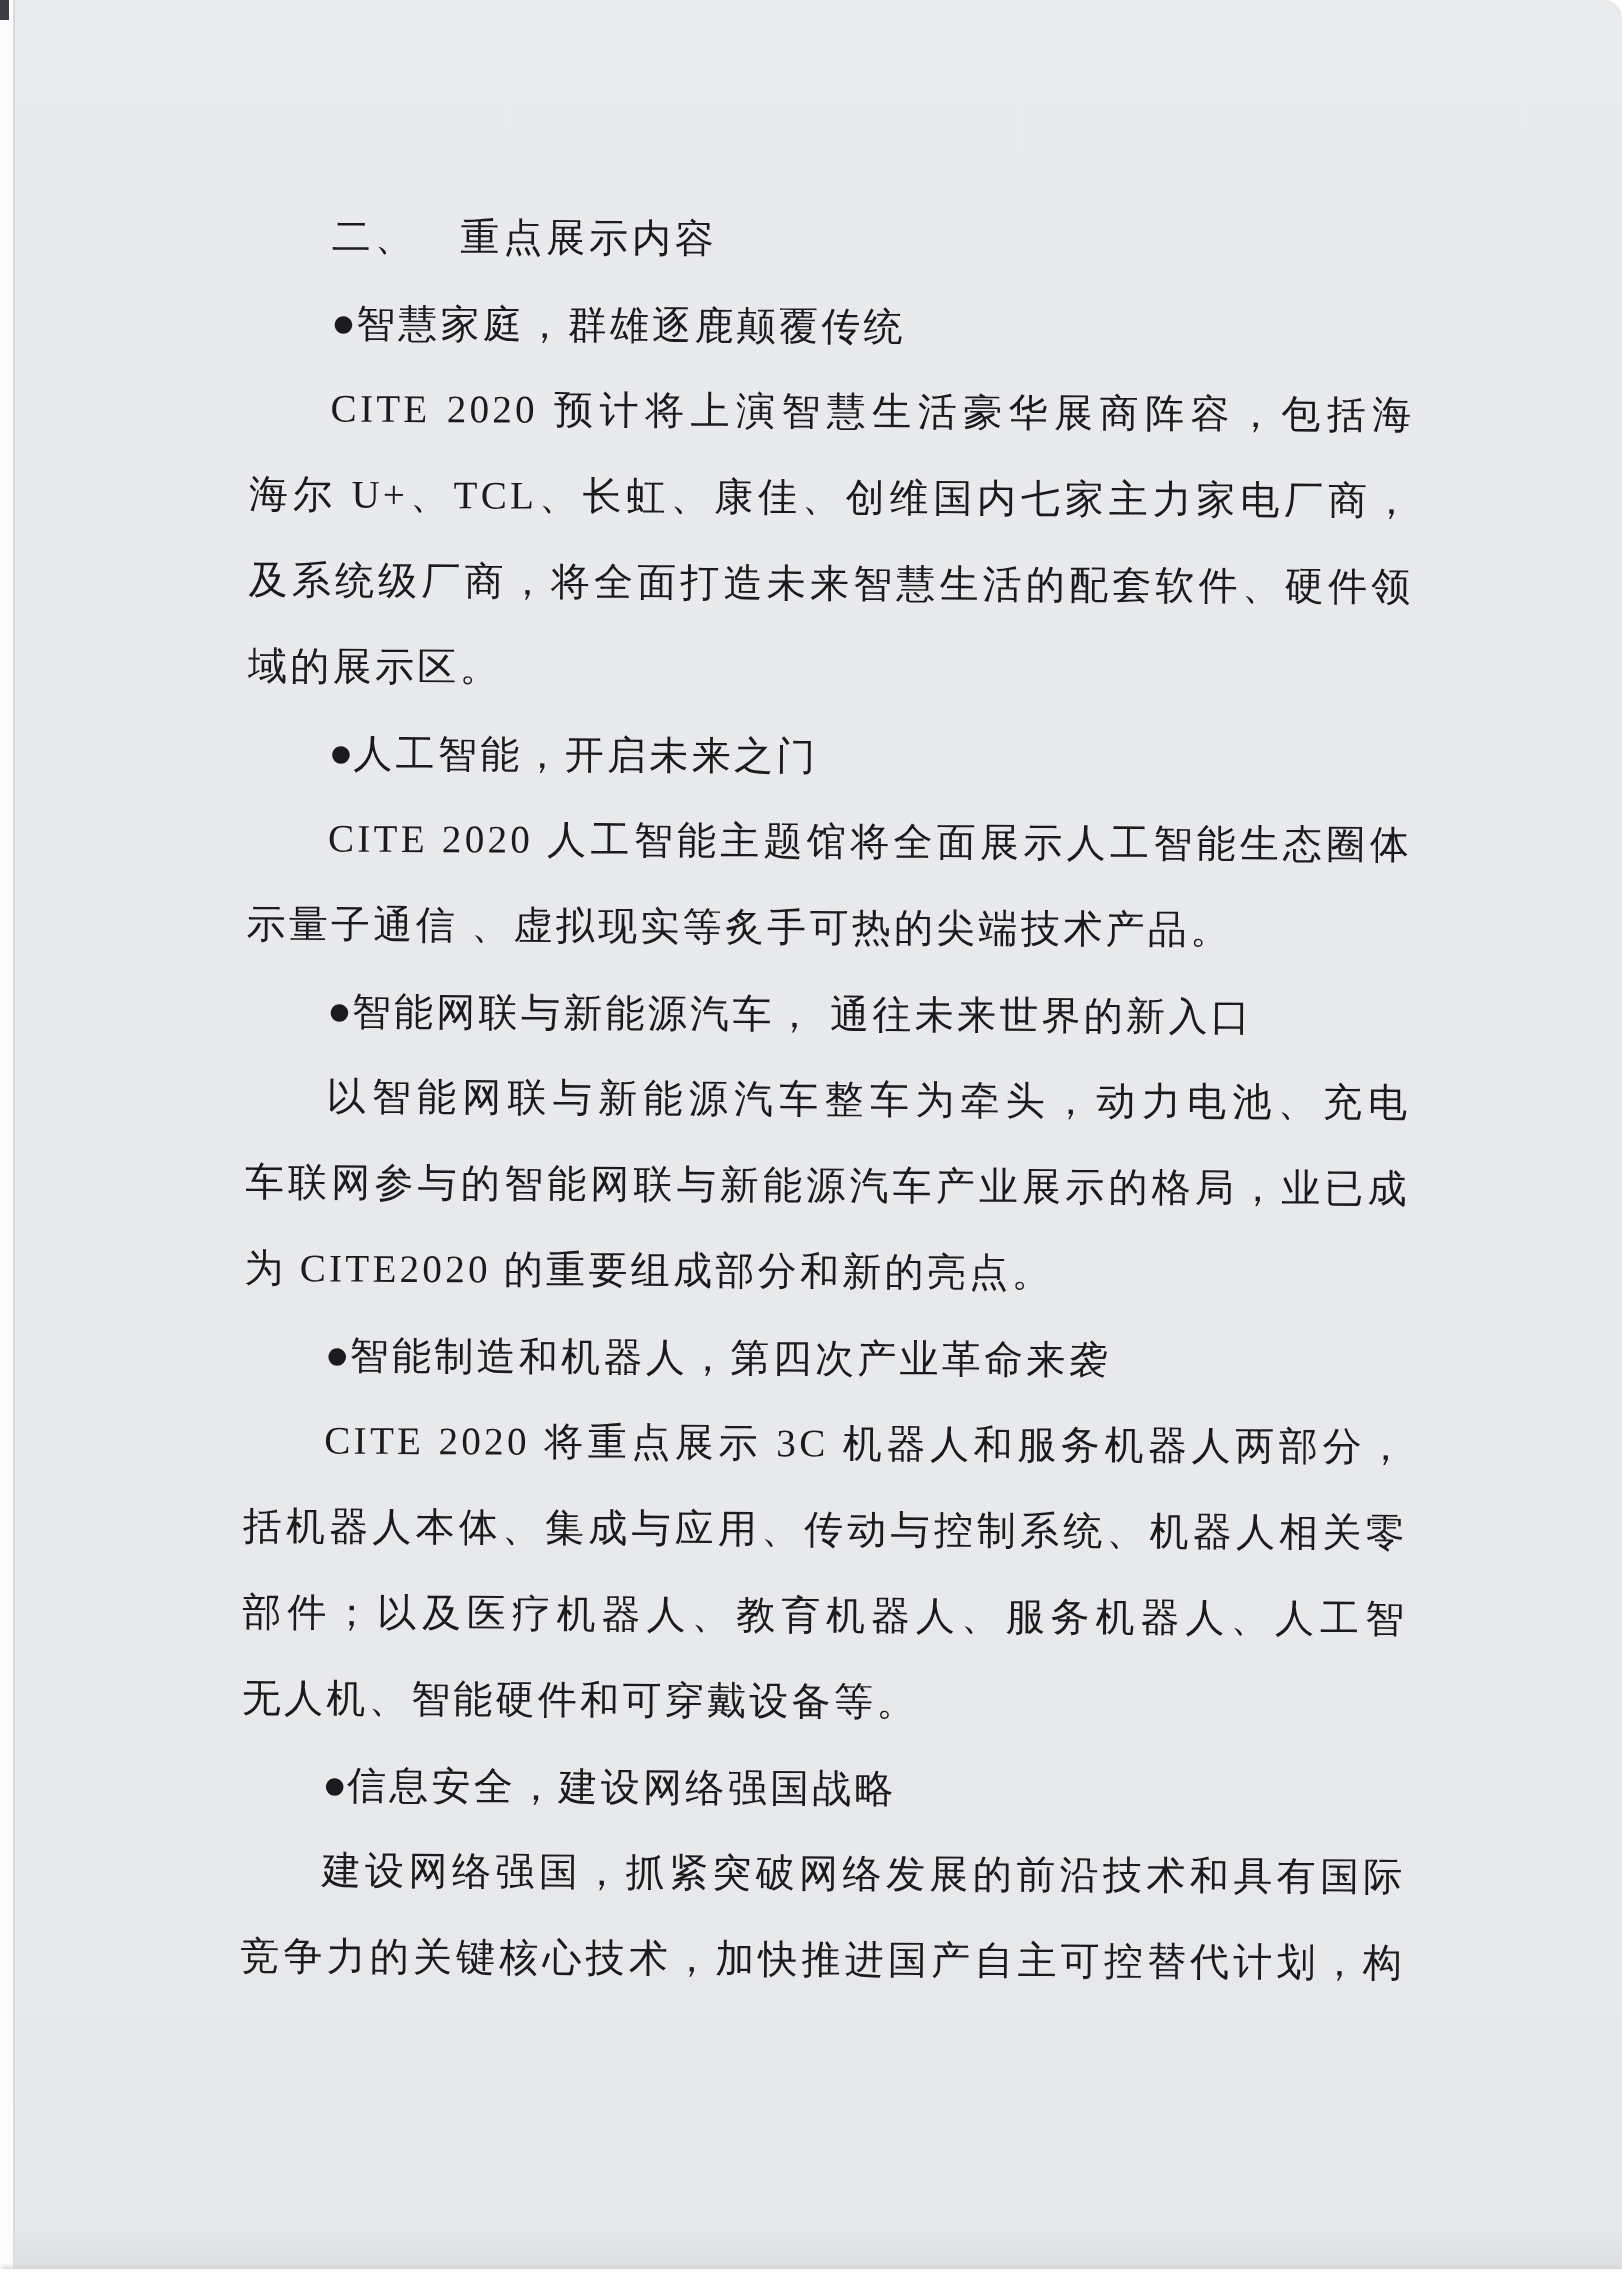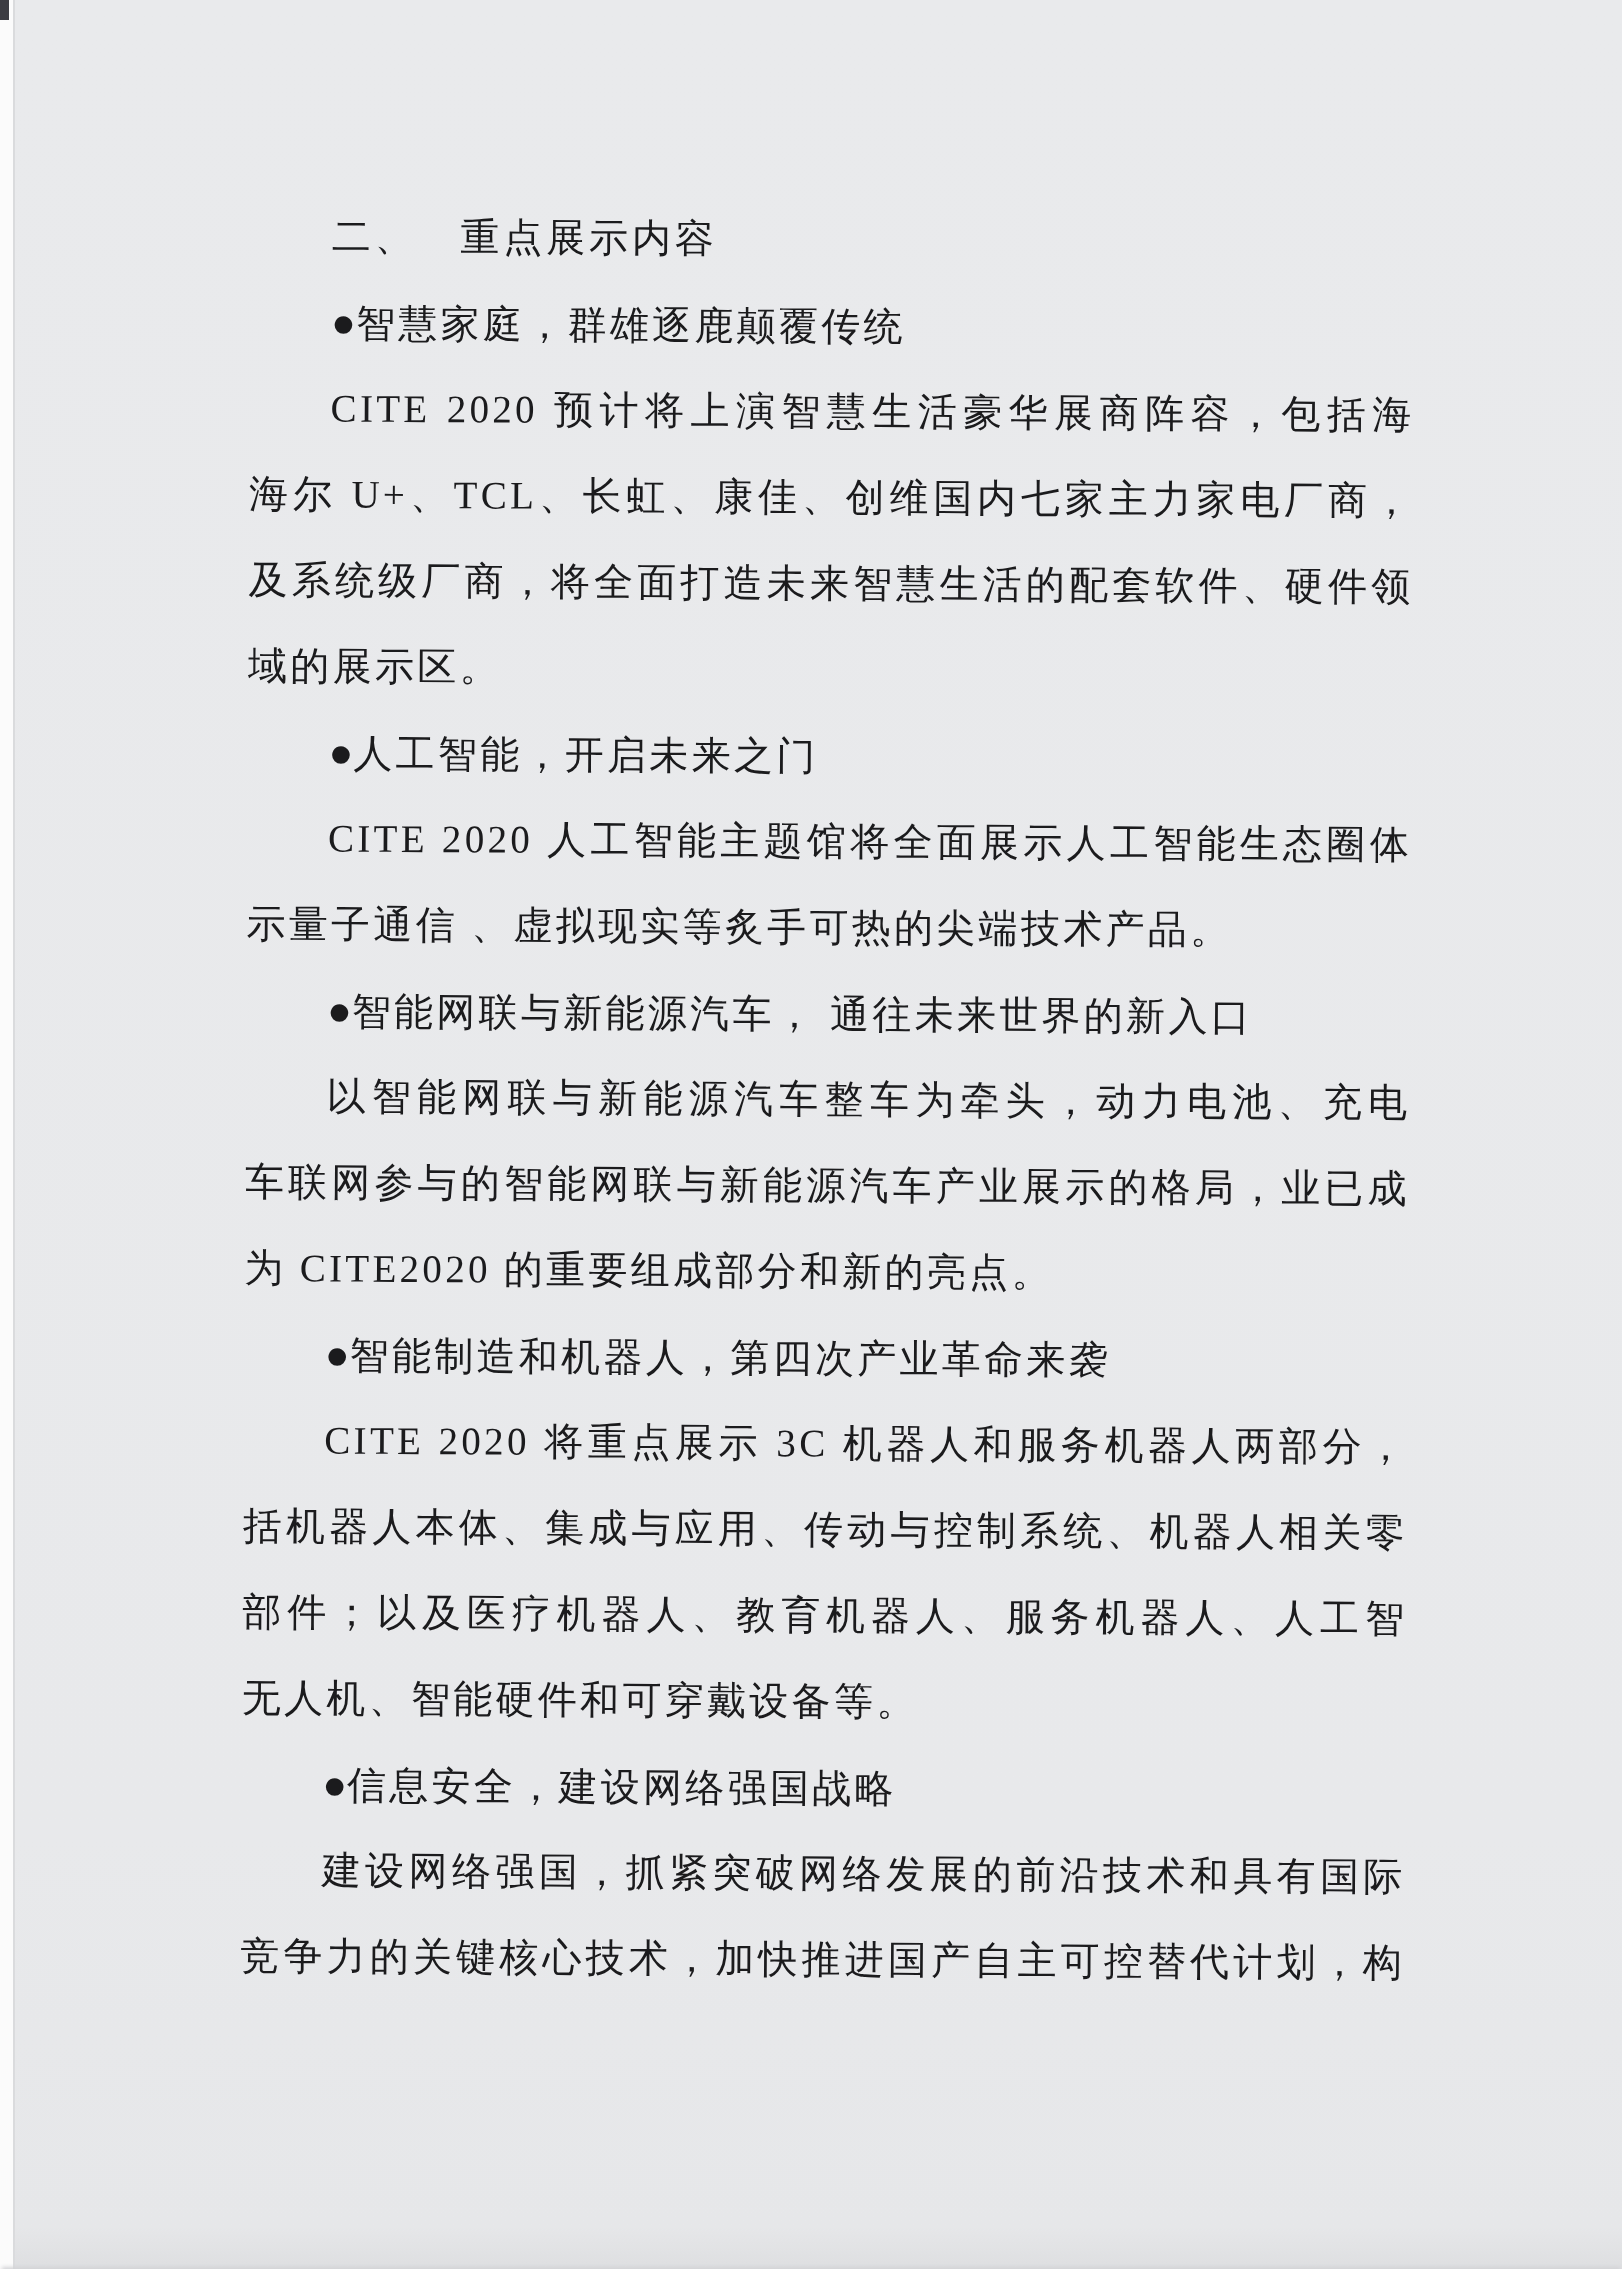--- a/index.html
+++ b/index.html
@@ -7,20 +7,21 @@
     width:1622px;height:2295px;
     font-family:"Liberation Serif","DejaVu Serif",serif;
     background:#ffffff;
     overflow:hidden;
   }
   .page{
     position:relative;
     width:1622px;height:2295px;
     background:
       linear-gradient(180deg, #e9eaec 0%, #e8e9eb 80%, #e6e7e9 97%, #dddee0 99%, #e8e9eb 100%);
+    border-radius: 18px;
   }
   
   .edge-left{
     position:absolute;left:0;top:0;width:13px;height:100%;
     background:#fbfbfb;
     border-right:2px solid #dadbdd;
   }
   .edge-bottom{
     position:absolute;left:0;bottom:0;width:100%;height:26px;
     background:#ffffff;

